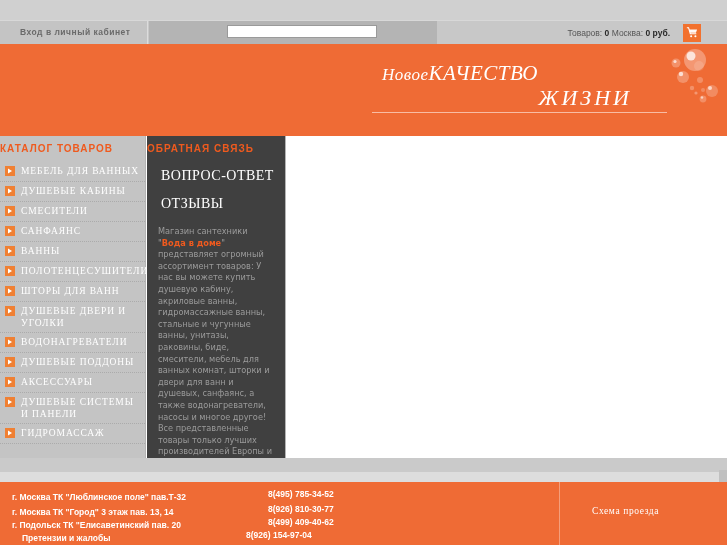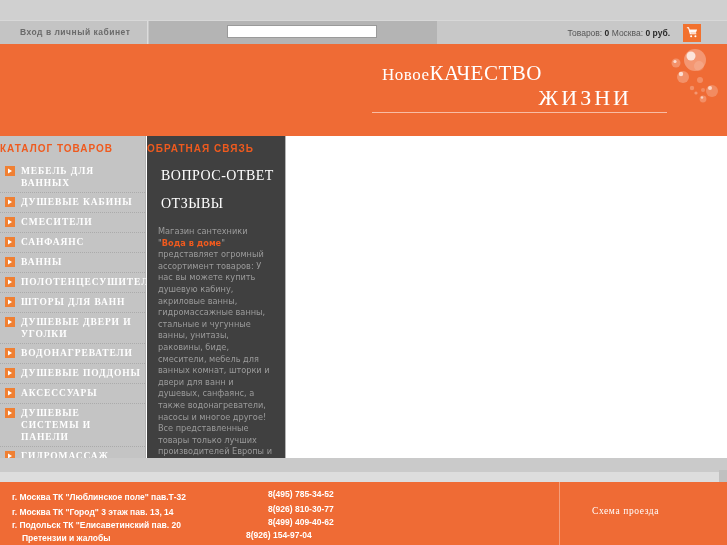--- a/index.html
+++ b/index.html
@@ -112,20 +112,21 @@
     cursor: pointer;
   }
 
   
   .banner {
     position: absolute;
     left: 0; top: 44px;
     width: 727px; height: 92px;
     background: #ef6b35;
     overflow: hidden;
+    font-style: italic;
   }
   .logo-wrap {
     position: absolute;
     left: 300px; top: 18px;
     width: 370px;
     text-align: right;
   }
   .logo-l1 {
     font-family: "Liberation Serif", serif;
     font-size: 21px;
@@ -194,21 +195,21 @@
   .cat-item {
     position: relative;
     padding: 3px 4px 3px 21px;
     border-bottom: 1px dotted #ababab;
     min-height: 13px;
     cursor: pointer;
   }
   .cat-label {
     font-family: "Liberation Serif", serif;
     font-size: 9.5px;
-    font-weight: bold;
+    font-weight: normal;
     color: #ffffff;
     letter-spacing: 0.9px;
     line-height: 12px;
     display: block;
   }
   .cat-bullet {
     position: absolute;
     left: 5px; top: 4px;
     width: 10px; height: 10px;
     background: #f08033;

